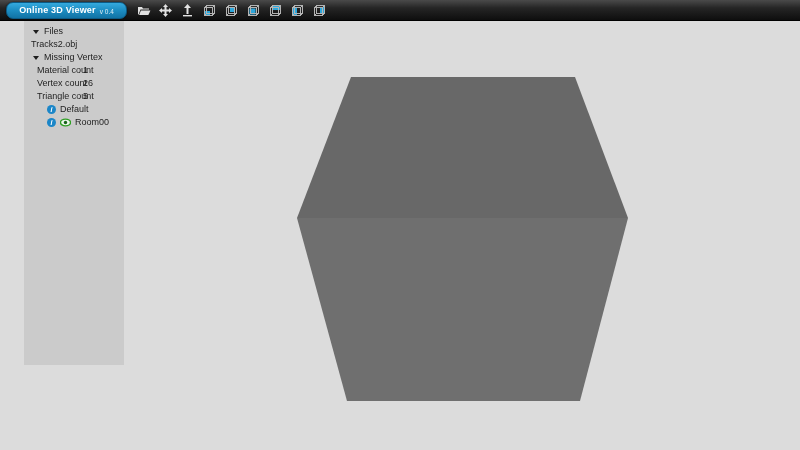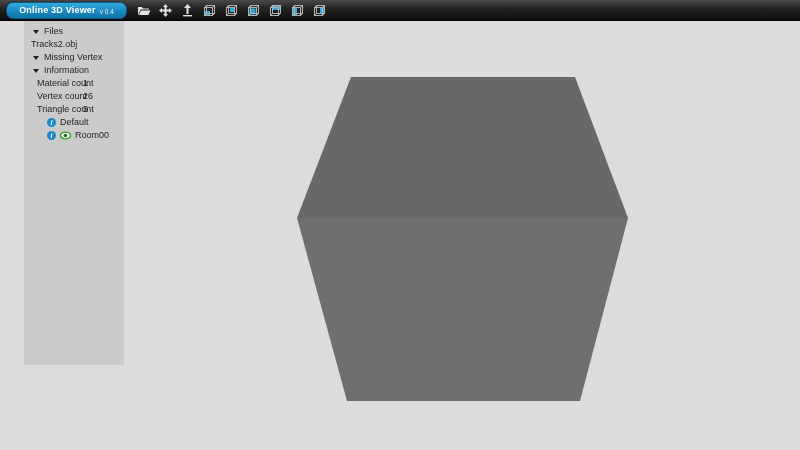--- a/index.html
+++ b/index.html
@@ -184,24 +184,20 @@
     </div>
     <div class="row child">
       <span>Tracks2.obj</span>
     </div>
 
     <div class="row grp">
       <span class="tri"></span>
       <span>Missing Vertex</span>
     </div>
 
-    <div class="row grp">
-      <span class="tri"></span>
-      <span>Information</span>
-    </div>
     <div class="row inforow">
       <span class="lbl">Material count</span>
       <span>1</span>
     </div>
     <div class="row inforow">
       <span class="lbl">Vertex count</span>
       <span>26</span>
     </div>
     <div class="row inforow">
       <span class="lbl">Triangle count</span>

